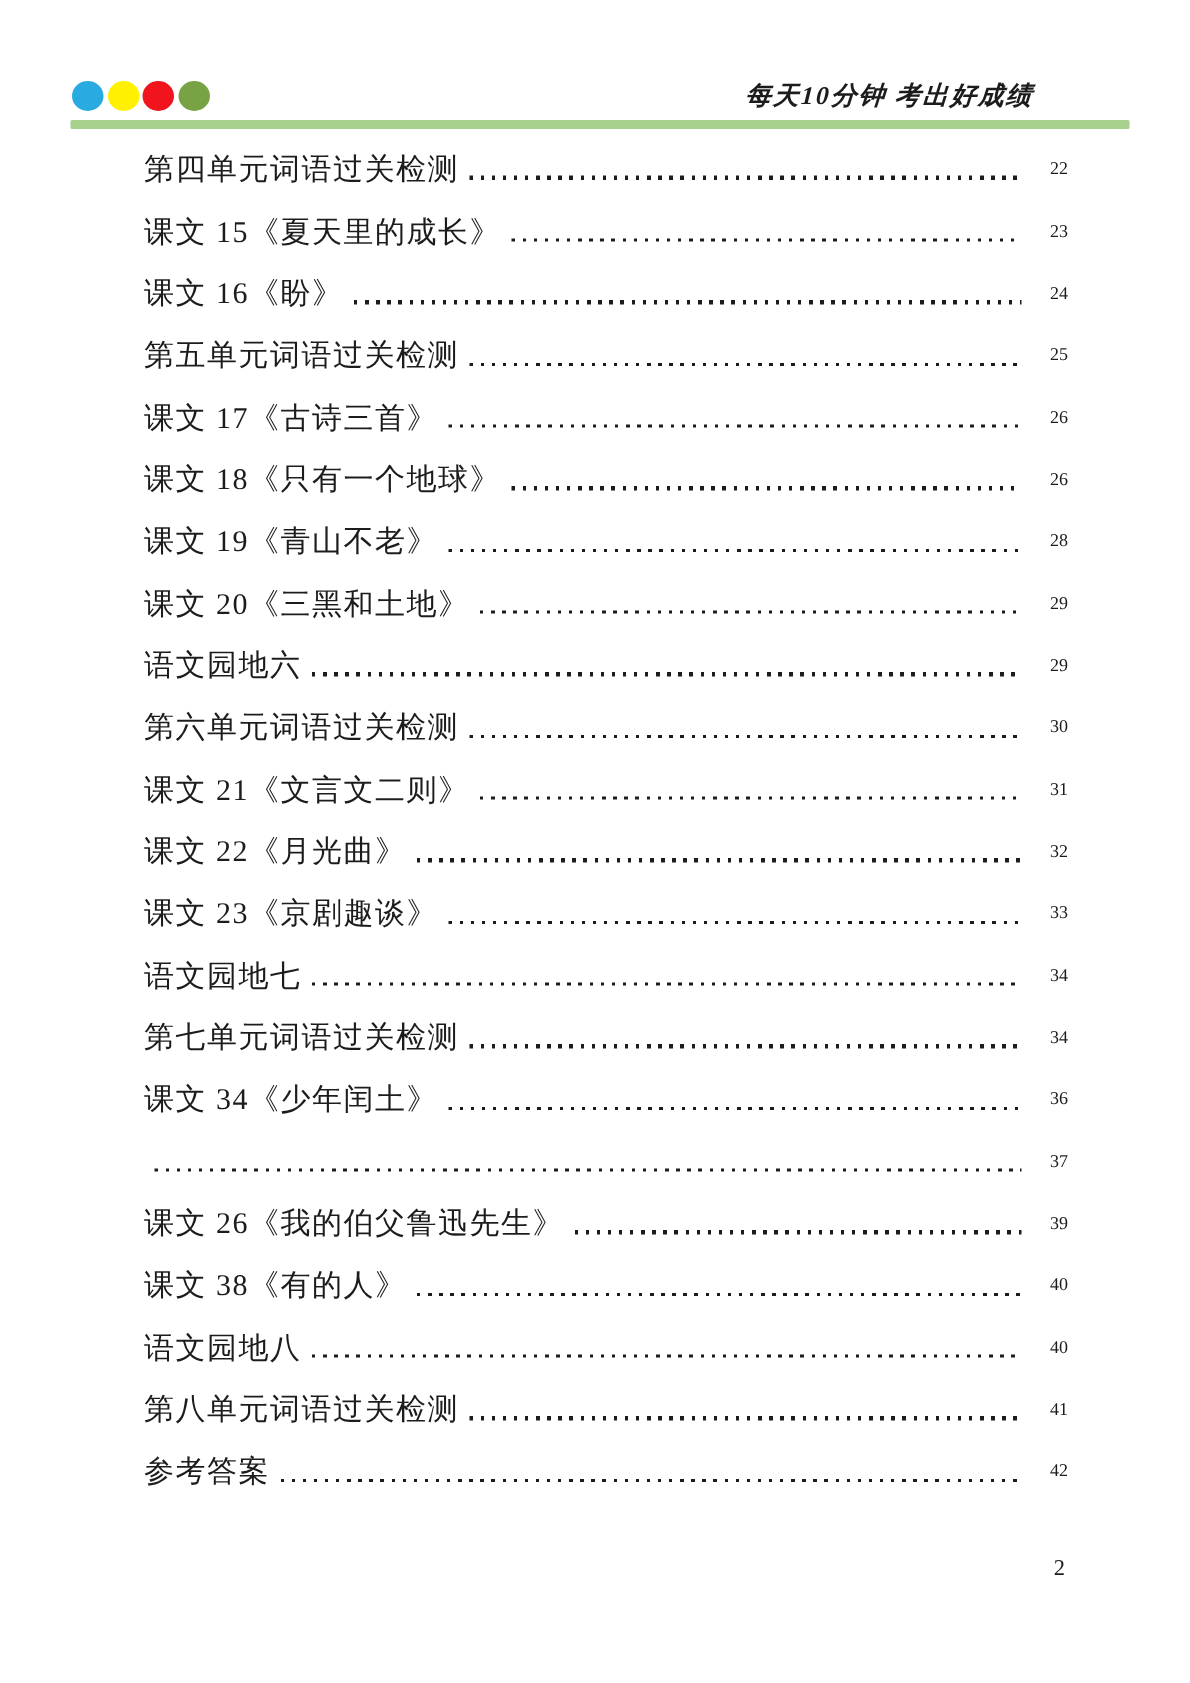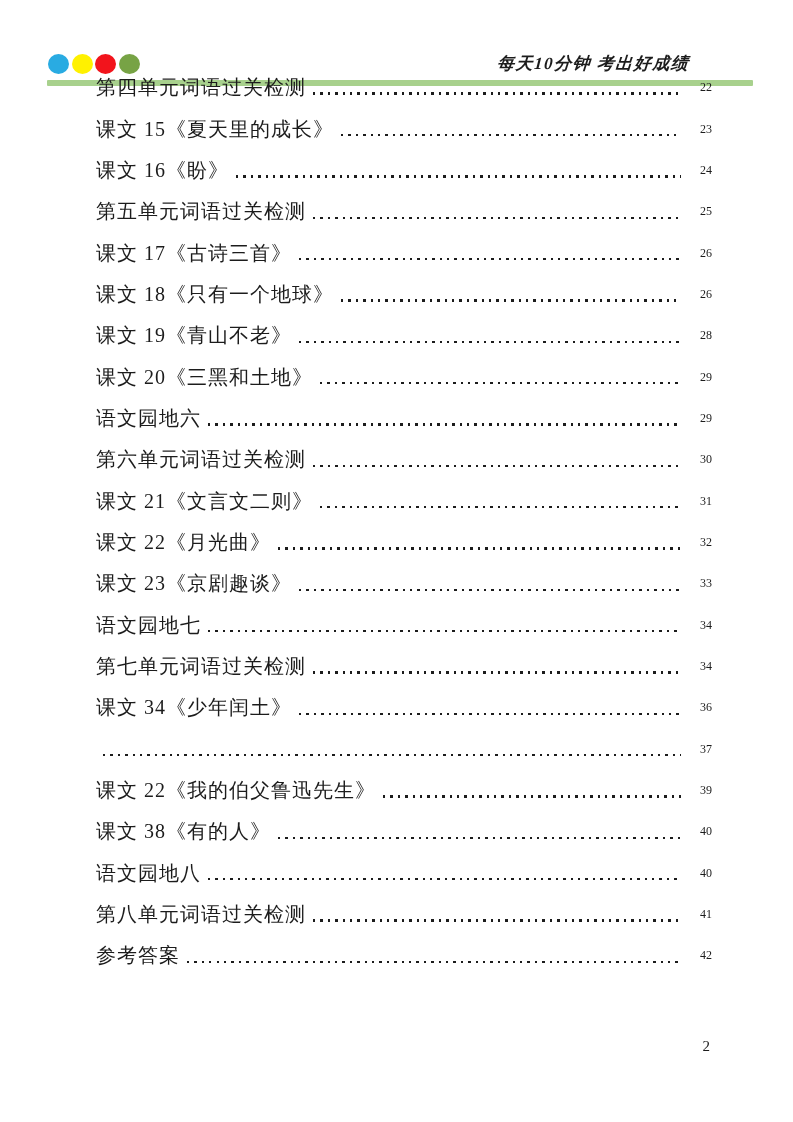--- a/index.html
+++ b/index.html
@@ -30,21 +30,21 @@
   }
 
   .rule {
     position: absolute; left: 47px; top: 80px;
     width: 706px; height: 6px;
     border-radius: 1px;
   }
 
   
   .toc {
-    position: absolute; left: 96px; right: 81px; top: 67px;
+    position: absolute; left: 96px; right: 81px; top: 92px;
   }
   .toc-row {
     height: 41.35px;
     display: flex; align-items: center;
     font-size: 20px;
   }
   .toc-title {
     white-space: nowrap;
     letter-spacing: 1px;
   }
@@ -162,21 +162,21 @@
       <div class="toc-row">
         <span class="toc-title">课文 34《少年闰土》</span>
         <span class="toc-leader"></span>
         <span class="toc-page">36</span>
       </div>
       <div class="toc-row">
         <span class="toc-leader"></span>
         <span class="toc-page">37</span>
       </div>
       <div class="toc-row">
-        <span class="toc-title">课文 22《我的伯父鲁迅先生》</span>
+        <span class="toc-title">课文 26《我的伯父鲁迅先生》</span>
         <span class="toc-leader"></span>
         <span class="toc-page">39</span>
       </div>
       <div class="toc-row">
         <span class="toc-title">课文 38《有的人》</span>
         <span class="toc-leader"></span>
         <span class="toc-page">40</span>
       </div>
       <div class="toc-row">
         <span class="toc-title">语文园地八</span>

